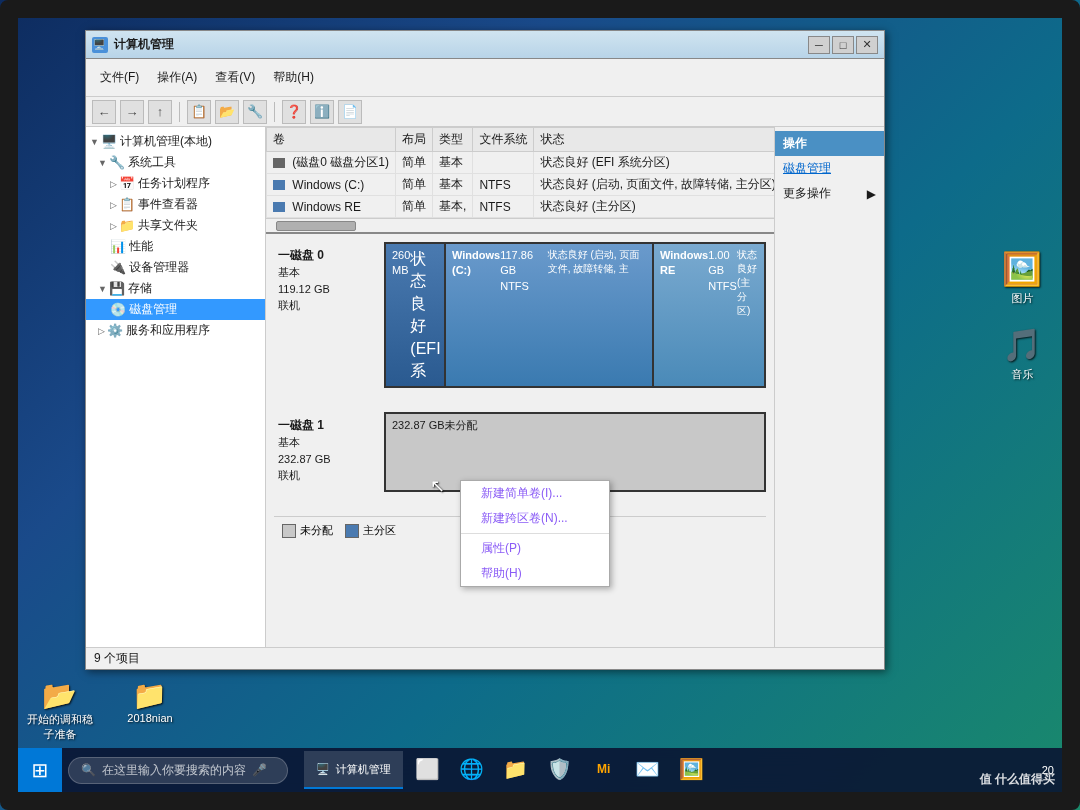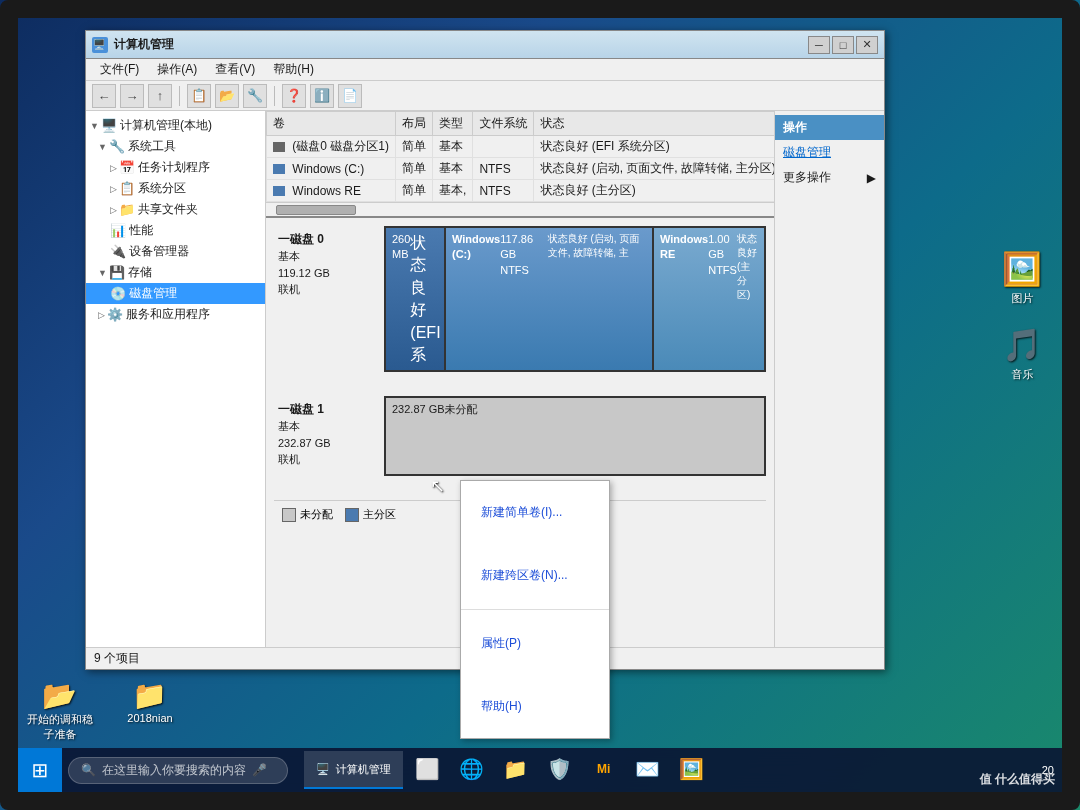--- a/index.html
+++ b/index.html
@@ -94,21 +94,21 @@
       align-items: center;
       justify-content: center;
       font-size: 11px;
       cursor: pointer;
       color: #333;
     }
 
     
     .menu-bar {
       background: #f0f0f0;
-      height: 22px;
+      height: 38px;
       display: flex;
       align-items: center;
       padding: 0 6px;
       border-bottom: 1px solid #ccc;
       gap: 2px;
     }
 
     .menu-item {
       padding: 2px 8px;
       font-size: 12px;
@@ -384,23 +384,23 @@
       position: absolute;
       background: white;
       border: 1px solid #aaa;
       box-shadow: 2px 2px 6px rgba(0,0,0,0.3);
       z-index: 50;
       font-size: 12px;
       min-width: 150px;
     }
 
     .context-menu-item {
-      padding: 23px 20px;
-      cursor: pointer;
-      color: #1d4ed8;
+      padding: 4px 20px;
+      cursor: pointer;
+      color: #8b5cf6;
       white-space: nowrap;
     }
     .context-menu-separator {
       height: 1px;
       background: #ddd;
       margin: 2px 0;
     }
 
     
     .status-bar {
@@ -601,21 +601,21 @@
         <span class="tree-label">系统工具</span>
       </div>
       <div class="tree-item" style="padding-left: 24px;">
         <span class="tree-toggle">▷</span>
         <span class="tree-icon">📅</span>
         <span class="tree-label">任务计划程序</span>
       </div>
       <div class="tree-item" style="padding-left: 24px;">
         <span class="tree-toggle">▷</span>
         <span class="tree-icon">📋</span>
-        <span class="tree-label">系统分区</span>
+        <span class="tree-label">事件查看器</span>
       </div>
       <div class="tree-item" style="padding-left: 24px;">
         <span class="tree-toggle">▷</span>
         <span class="tree-icon">📁</span>
         <span class="tree-label">共享文件夹</span>
       </div>
       <div class="tree-item" style="padding-left: 24px;">
         <span class="tree-icon">📊</span>
         <span class="tree-label">性能</span>
       </div>

